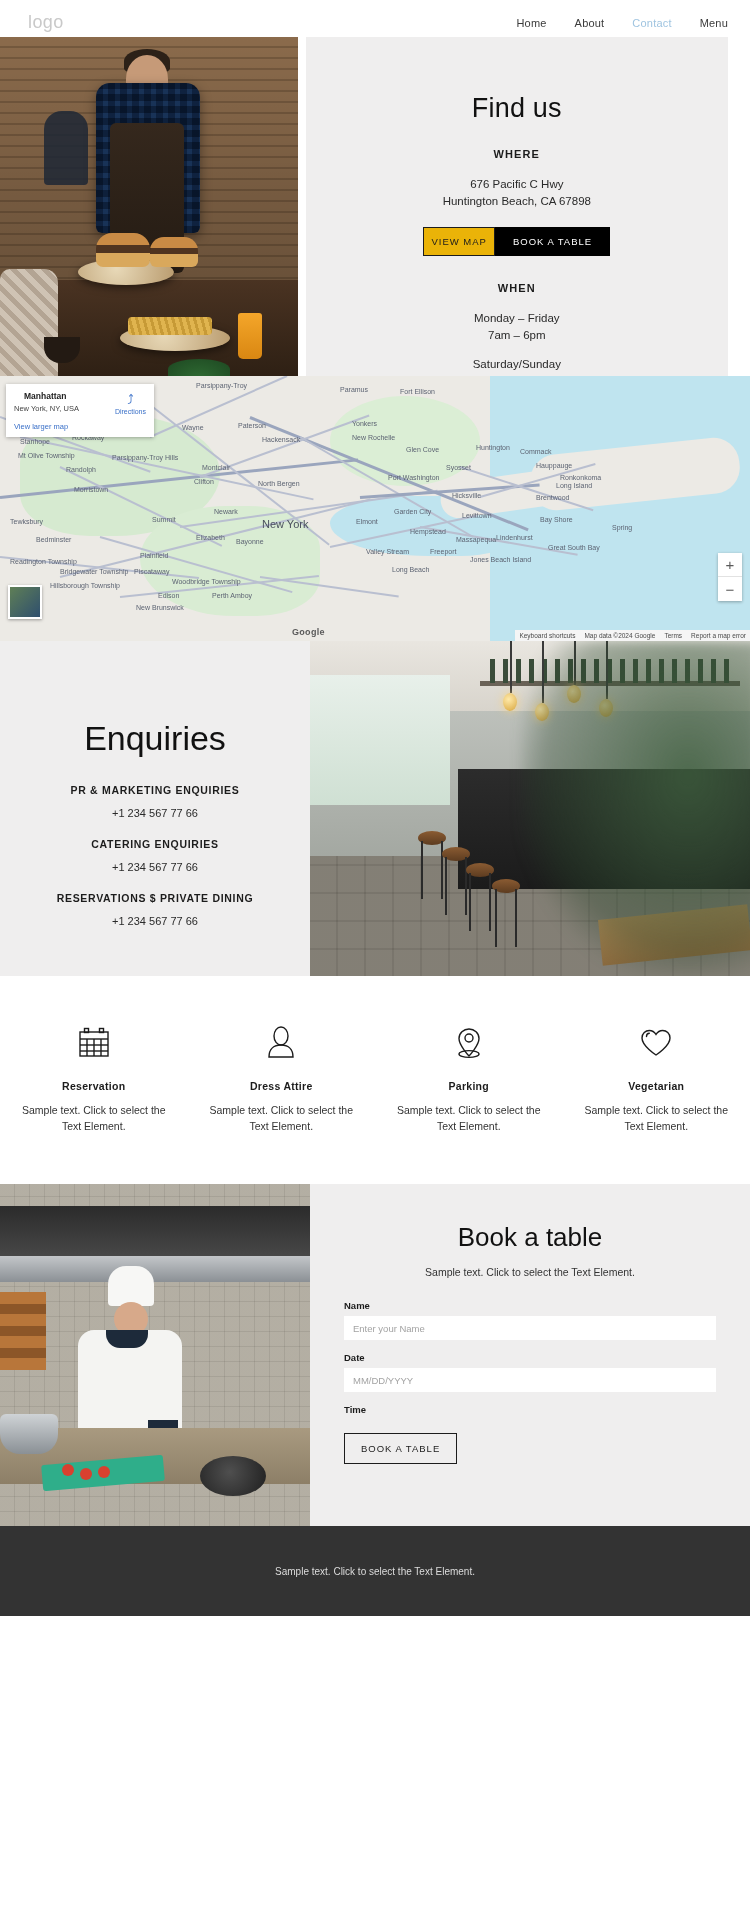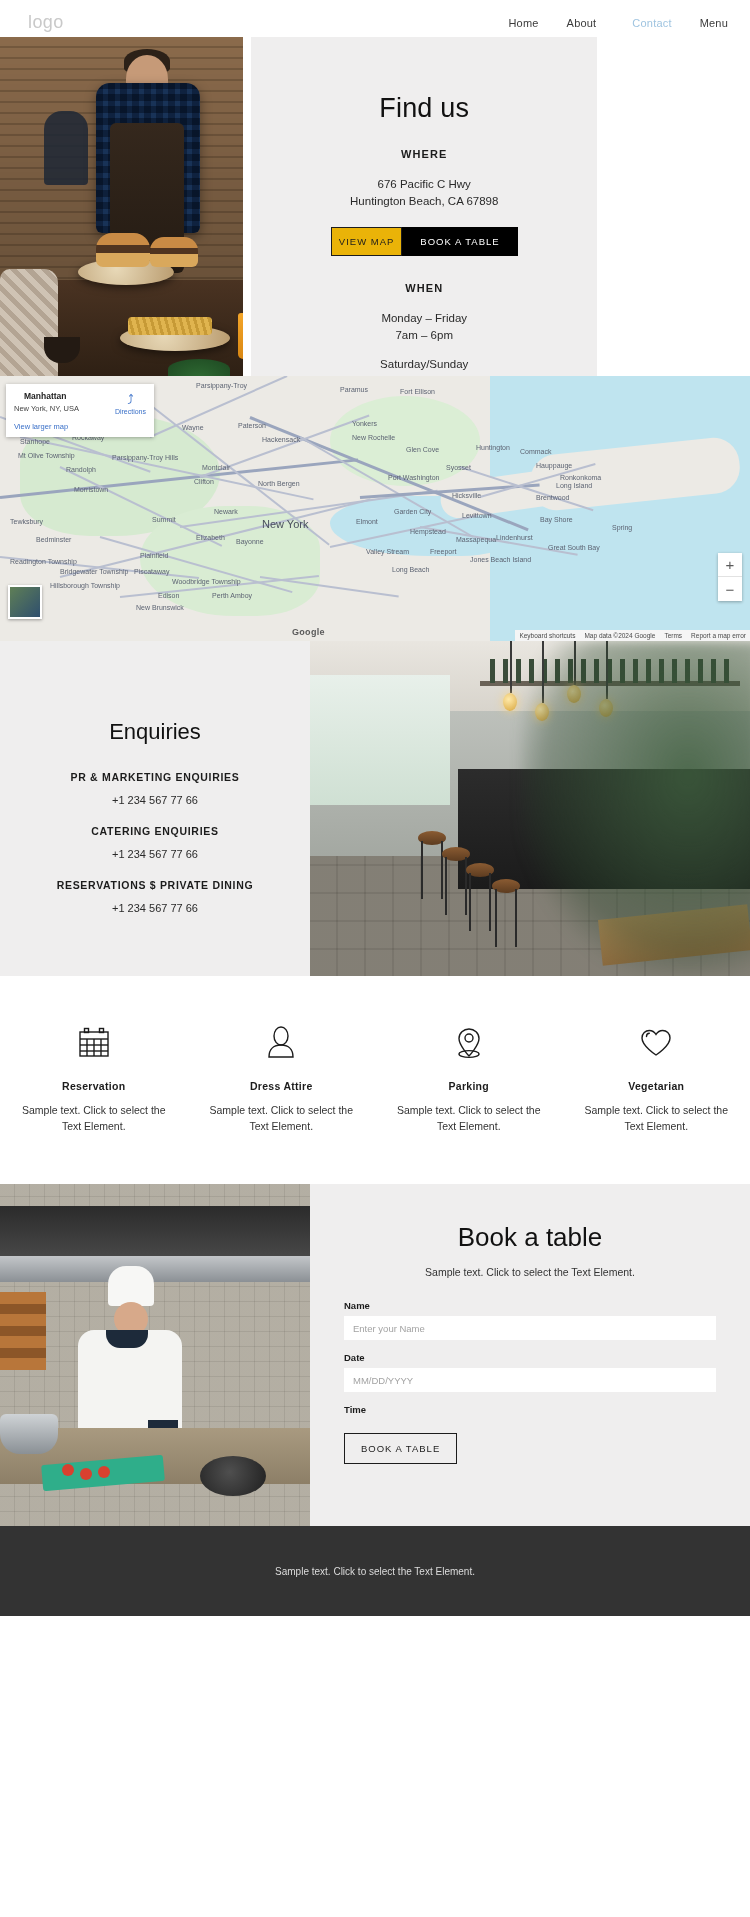--- a/index.html
+++ b/index.html
@@ -26,24 +26,24 @@
     letter-spacing: .4px;
     font-weight: 400;
   }
   .nav { display: flex; align-items: center; gap: 28px; }
   .nav-item {
     font-size: 11px;
     color: #3b3b3b;
     letter-spacing: .2px;
     cursor: pointer;
   }
-  .nav-item.active { color: #9fc4e0; margin-left: 8px; }
+  .nav-item.active { color: #9fc4e0; }
 
   
-  .hero { display: flex; height: 339px; width: 597px; gap: 8px; }
+  .hero { display: flex; height: 339px; width: 728px; gap: 8px; }
   .hero-img {
     width: 310px; height: 339px; position: relative; overflow: hidden;
     background: #6b4a30;
   }
   .hero-img .brick {
     position:absolute; inset:0;
     background:
       linear-gradient(180deg, rgba(0,0,0,.18), rgba(0,0,0,.45)),
       repeating-linear-gradient(0deg,#a9825c 0 9px,#8e6c4b 9px 11px),
       repeating-linear-gradient(90deg,rgba(0,0,0,.12) 0 28px,rgba(255,255,255,.05) 28px 30px);
@@ -235,21 +235,21 @@
   }
   .map-attrib span { cursor: pointer; }
 
   
   .enq-row { display: flex; width: 750px; height: 335px; }
   .enq-left {
     width: 310px; background:#efeeee;
     display:flex; flex-direction:column; align-items:center;
     padding-top: 78px;
   }
-  .enq-title { font-size: 22px; font-weight:400; color:#111; margin-bottom: 26px; }
+  .enq-title { font-size: 34px; font-weight:400; color:#111; margin-bottom: 26px; }
   .enq-cat {
     font-size: 10.5px; font-weight:700; letter-spacing:.7px; color:#1c1c1c;
     margin-bottom: 11px; text-align:center;
   }
   .enq-phone { font-size: 11px; color:#2a2a2a; margin-bottom: 19px; }
   .enq-right {
     width: 440px; position:relative; overflow:hidden;
     background: linear-gradient(180deg,#c9ccc7,#8f948d);
   }
   .enq-right .ceiling {

